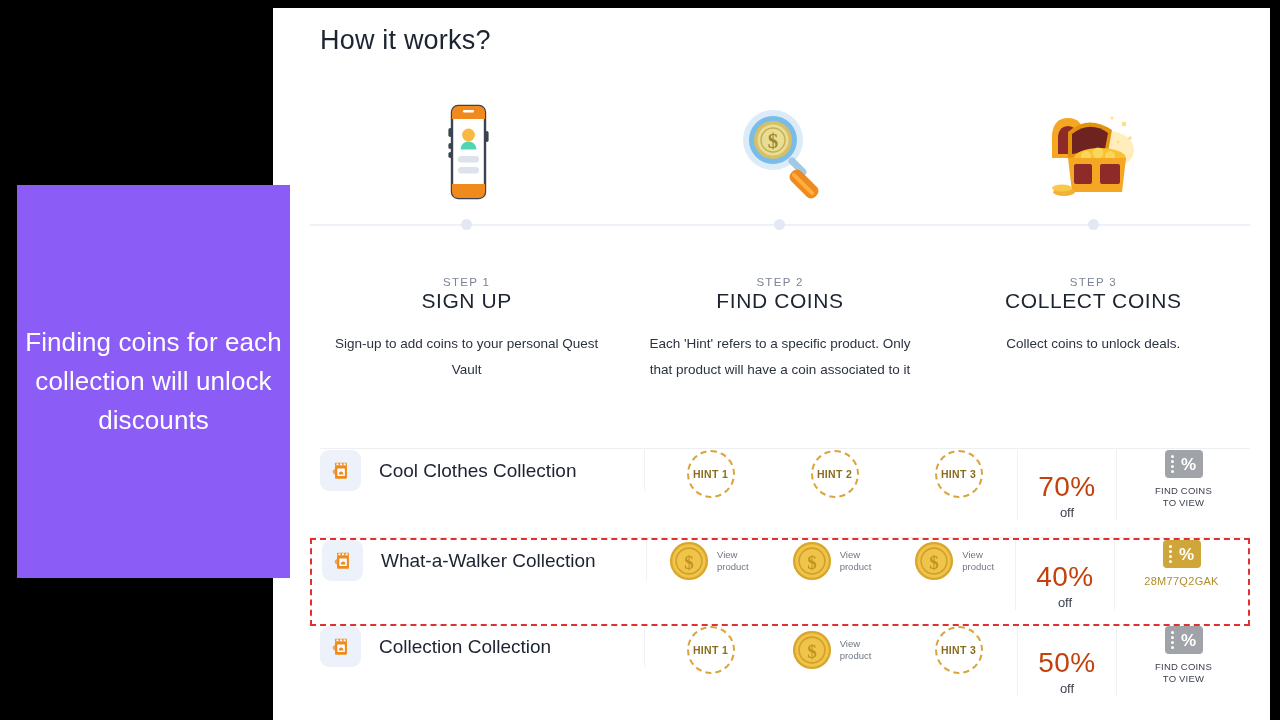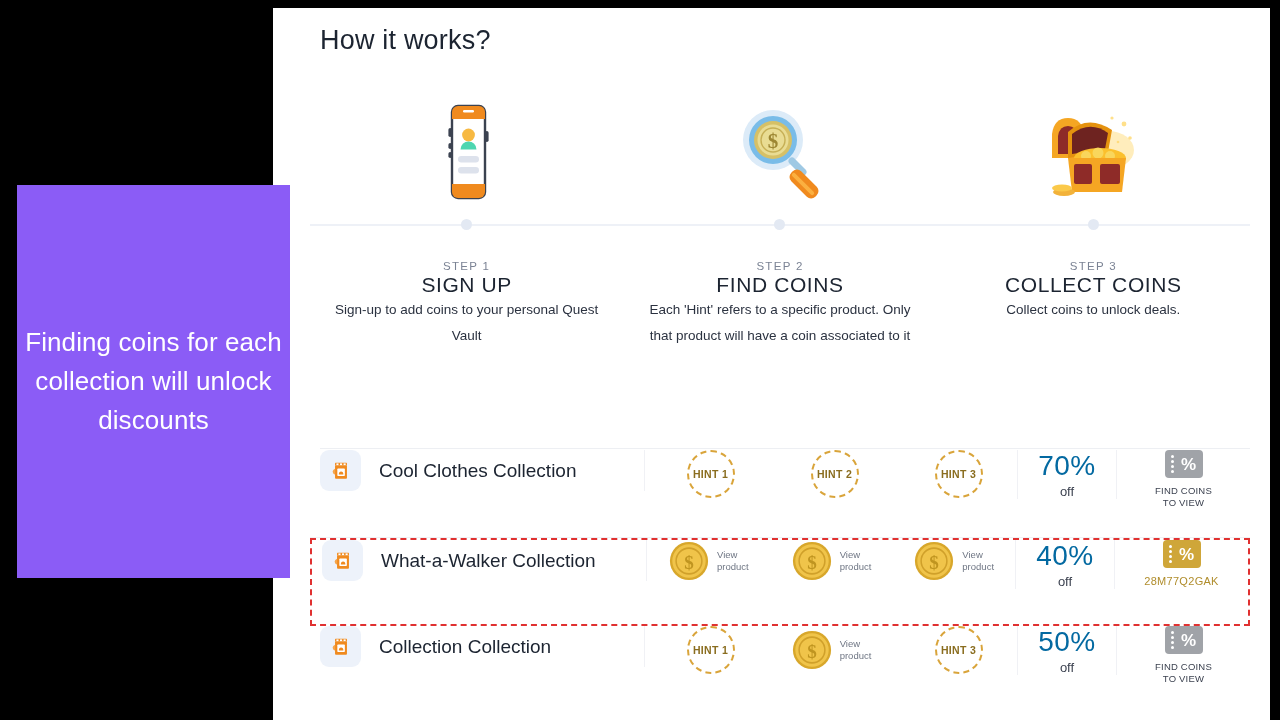--- a/index.html
+++ b/index.html
@@ -60,27 +60,27 @@
   .connector .dotrow { position: absolute; left: 0; right: 0; top: 0; display: flex; }
   .connector .dotcell { flex: 1; display: flex; justify-content: center; }
   .connector .dot {
     width: 11px; height: 11px; border-radius: 50%;
     background: #e3e9f3; margin-top: 1px;
   }
 
   .step-texts { display: flex; margin-top: 28px; }
   .step-text { flex: 1; text-align: center; padding: 0 16px; }
   .step-num {
-    font-size: 11.5px; color: #7b8394; letter-spacing: 1.3px; font-weight: 400;
+    font-size: 11.5px; color: #7b8394; letter-spacing: 1.3px; font-weight: 400; margin-top: 16px;
   }
   .step-title {
     font-size: 21px; color: #1c2431; letter-spacing: .6px; margin-top: 1px; font-weight: 400;
   }
   .step-desc {
-    font-size: 13.5px; color: #2b3240; line-height: 26px; font-weight: 400;
+    font-size: 13.5px; color: #2b3240; line-height: 26px; margin-top: 18px; font-weight: 400;
   }
 
   
   #big-divider {
     position: absolute; left: 47px; top: 440px; width: 930px; height: 1px;
     background: #edeff3;
   }
 
   
   #rows { position: absolute; left: 37px; top: 442px; width: 940px; }
@@ -120,21 +120,21 @@
   .coin-label {
     font-size: 9.5px; color: #6f7684; line-height: 12px; margin-left: 7px;
     font-weight: 400;
   }
 
   .c-disc {
     width: 100px; display: flex; flex-direction: column;
     align-items: center; justify-content: center;
     border-left: 1px solid #f0f1f5; border-right: 1px solid #f0f1f5;
   }
-  .disc-pct { font-size: 28px; color: #0369a1; font-weight: 300; letter-spacing: .5px; }
+  .disc-pct { font-size: 28px; color: #c2410c; font-weight: 300; letter-spacing: .5px; margin-top: 21px; }
   .disc-off { font-size: 13px; color: #3c4250; margin-top: 2px; }
 
   .c-action {
     width: 133px; display: flex; flex-direction: column;
     align-items: center; justify-content: center;
   }
   .coupon-ico {
     width: 38px; height: 28px; border-radius: 4px;
     display: flex; align-items: center; justify-content: center;
     position: relative;

